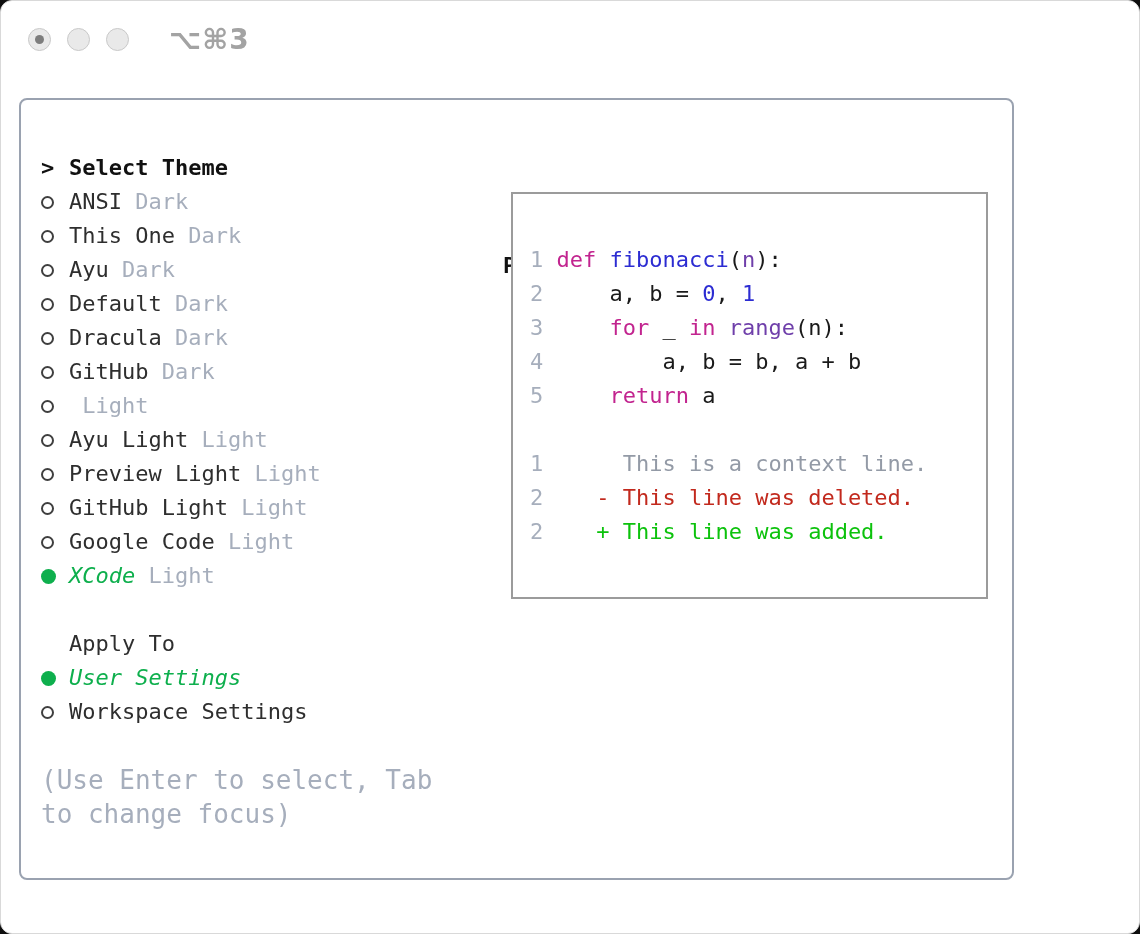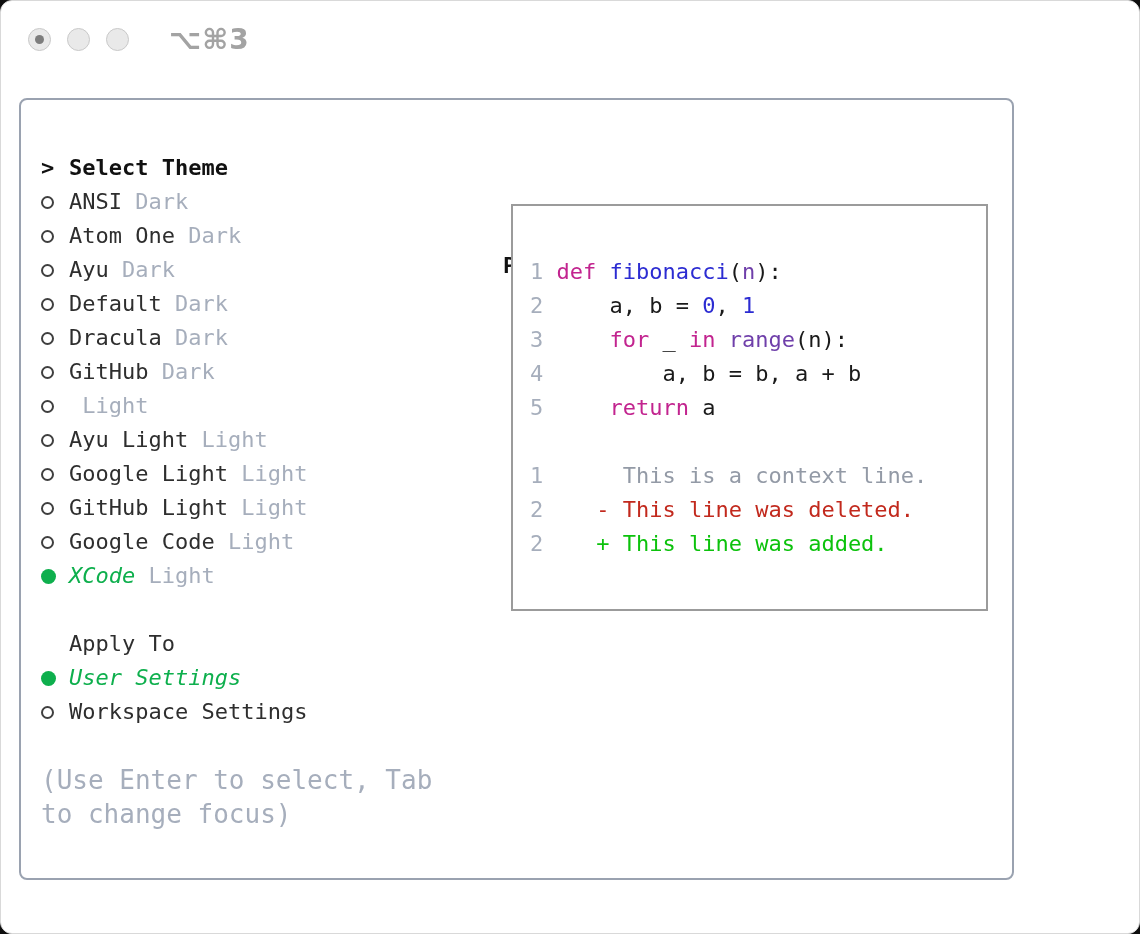--- a/index.html
+++ b/index.html
@@ -81,21 +81,21 @@
   .hint {
     width: 410px; color: var(--muted);
     font-size: 26px; line-height: 34px;
   }
   
   .preview-title {
     position: absolute; left: 482px; top: 149px;
     font-size: 22px; line-height: 34px; font-weight: bold; color: #111;
   }
   .preview-box {
-    position: absolute; left: 490px; top: 104px;
+    position: absolute; left: 490px; top: 92px;
     width: 477px; height: 407px;
     border: 2px solid var(--preview-border);
     background: #fff;
     overflow: hidden;
   }
   .code {
     margin: 0; padding: 49px 0 0 17px;
     font-size: 22px; line-height: 34px;
     font-family: "DejaVu Sans Mono", "Liberation Mono", monospace;
   }
@@ -129,28 +129,28 @@
   <div class="panel">
 
     <div class="left-col">
       <div class="row">
         <span class="marker-cell hdr-prefix">&gt;</span>
         <span class="hdr-label">Select Theme</span>
       </div>
 
       <div id="theme-list">
           <div class="row"><span class="marker-cell"><span class="radio"></span></span><span class="opt-name">ANSI</span><span class="opt-variant"> Dark</span></div>
-          <div class="row"><span class="marker-cell"><span class="radio"></span></span><span class="opt-name">Atom One</span><span class="opt-variant"> Dark</span></div>
+          <div class="row"><span class="marker-cell"><span class="radio"></span></span><span class="opt-name">This One</span><span class="opt-variant"> Dark</span></div>
           <div class="row"><span class="marker-cell"><span class="radio"></span></span><span class="opt-name">Ayu</span><span class="opt-variant"> Dark</span></div>
           <div class="row"><span class="marker-cell"><span class="radio"></span></span><span class="opt-name">Default</span><span class="opt-variant"> Dark</span></div>
           <div class="row"><span class="marker-cell"><span class="radio"></span></span><span class="opt-name">Dracula</span><span class="opt-variant"> Dark</span></div>
           <div class="row"><span class="marker-cell"><span class="radio"></span></span><span class="opt-name">GitHub</span><span class="opt-variant"> Dark</span></div>
           <div class="row"><span class="marker-cell"><span class="radio"></span></span><span class="opt-variant"> Light</span></div>
           <div class="row"><span class="marker-cell"><span class="radio"></span></span><span class="opt-name">Ayu Light</span><span class="opt-variant"> Light</span></div>
-          <div class="row"><span class="marker-cell"><span class="radio"></span></span><span class="opt-name">Google Light</span><span class="opt-variant"> Light</span></div>
+          <div class="row"><span class="marker-cell"><span class="radio"></span></span><span class="opt-name">Preview Light</span><span class="opt-variant"> Light</span></div>
           <div class="row"><span class="marker-cell"><span class="radio"></span></span><span class="opt-name">GitHub Light</span><span class="opt-variant"> Light</span></div>
           <div class="row"><span class="marker-cell"><span class="radio"></span></span><span class="opt-name">Google Code</span><span class="opt-variant"> Light</span></div>
           <div class="row sel-green"><span class="marker-cell"><span class="radio sel"></span></span><span class="opt-name">XCode</span><span class="opt-variant"> Light</span></div>
         </div>
 
       <div class="spacer"></div>
 
       <div class="row">
         <span class="marker-cell"></span>
         <span>Apply To</span>

